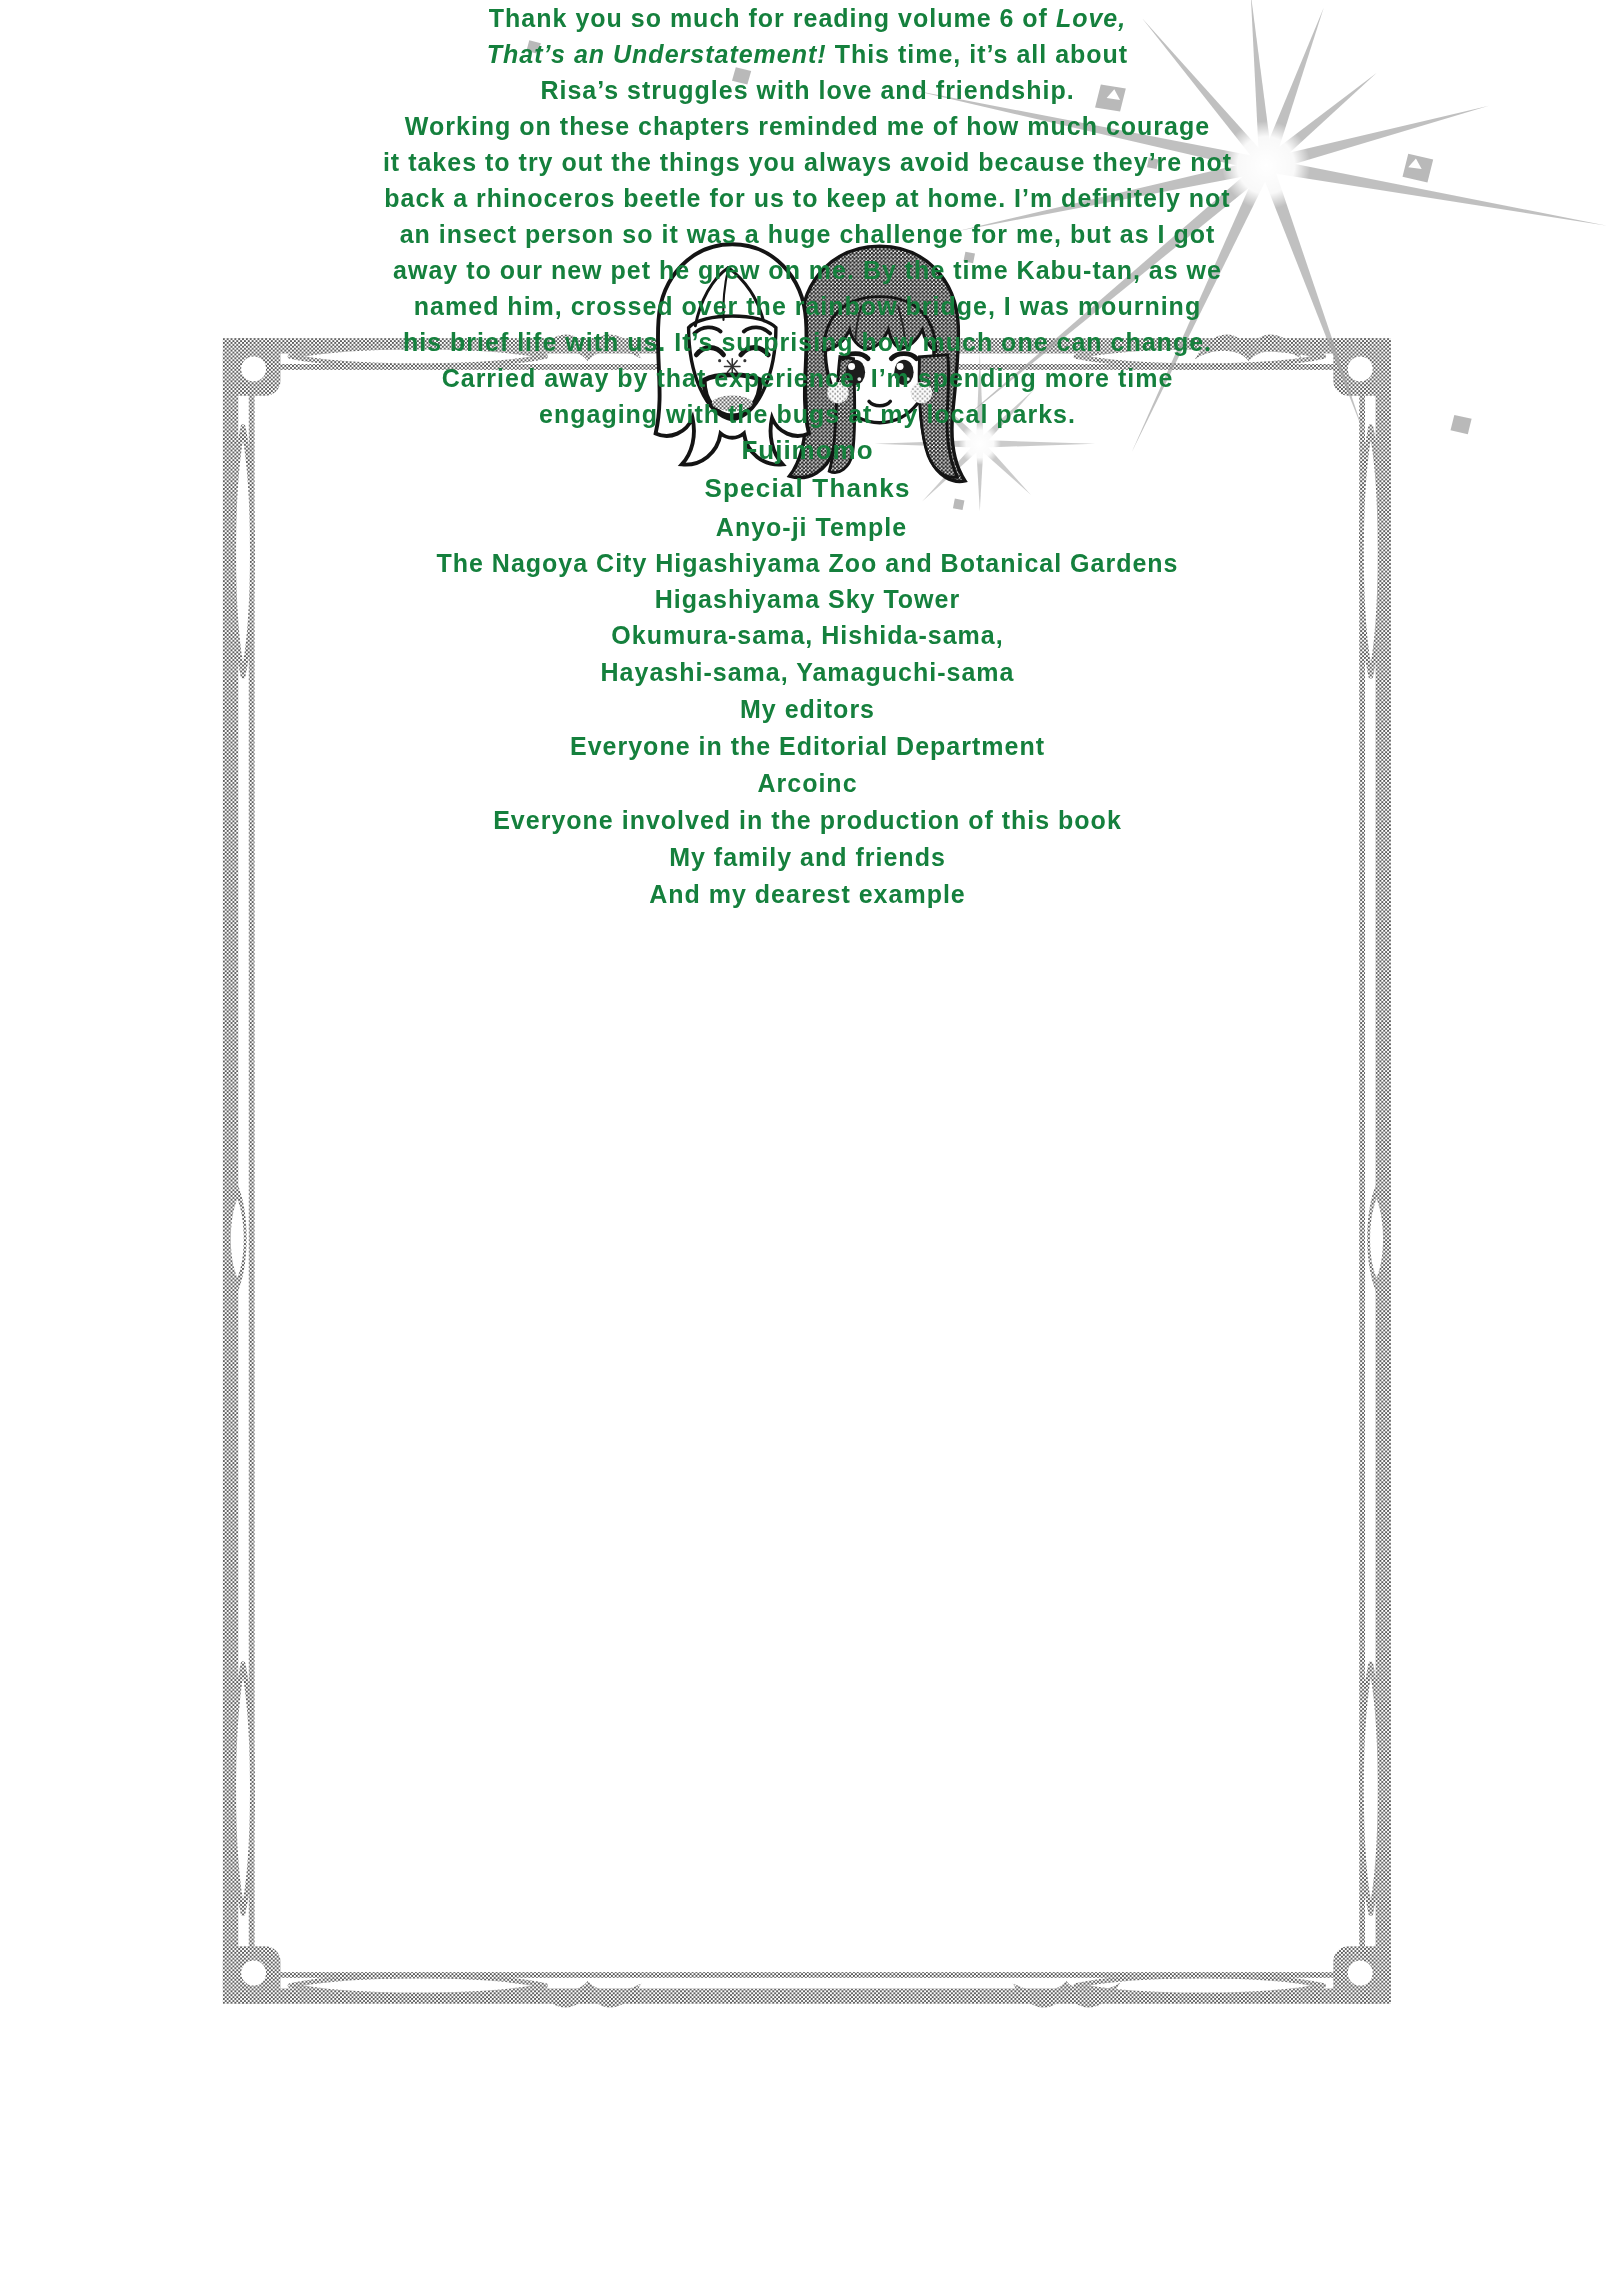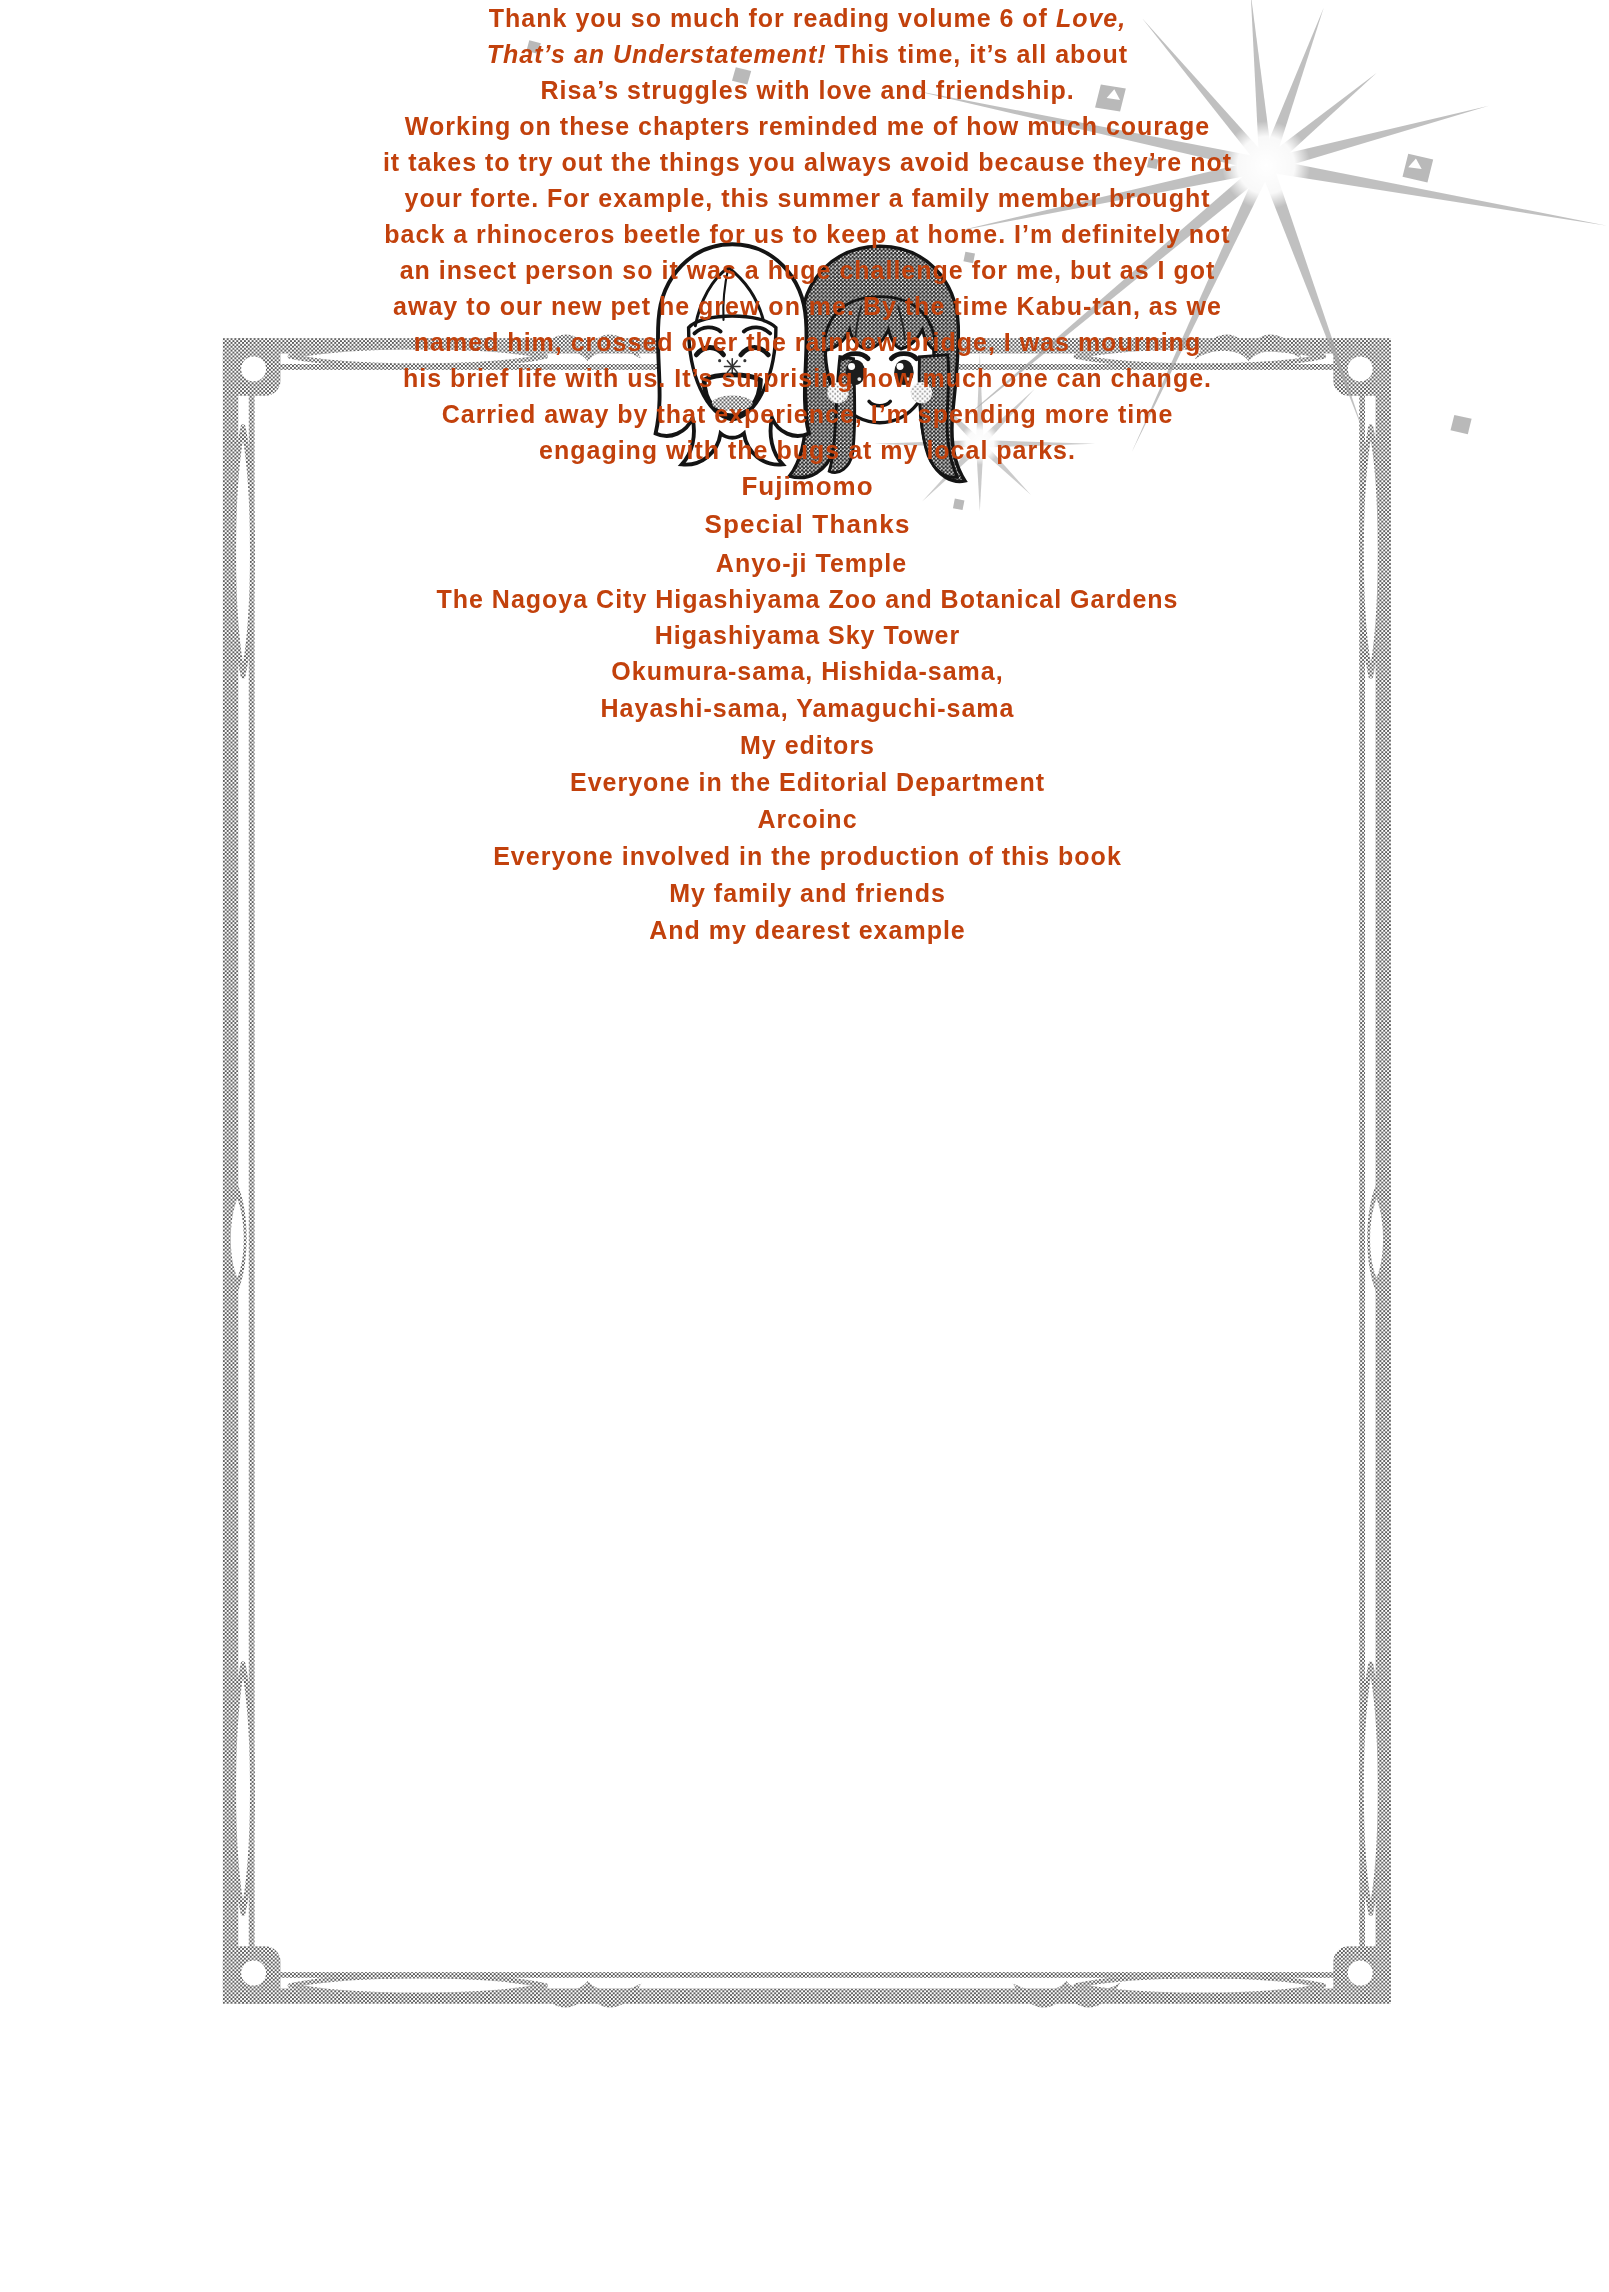--- a/index.html
+++ b/index.html
@@ -1,21 +1,21 @@
 <!DOCTYPE html>
 <html><head>
 <meta charset="utf-8">
 <style>
   html,body{margin:0;padding:0;background:#fff;}
   .page{position:relative;width:1609px;height:2292px;background:#ffffff;overflow:hidden;
         font-family:"Liberation Sans",sans-serif;color:#1c1c1c;}
   svg.layer{position:absolute;left:0;top:0;width:1609px;height:2292px;pointer-events:none;}
   svg.heads{position:absolute;left:611px;top:213px;width:388px;height:272px;pointer-events:none;}
   .content{position:absolute;left:231px;top:0;width:1153px;text-align:center;
-           font-weight:700;font-size:25px;letter-spacing:1px;line-height:36px;color:#c2410c;}
+           font-weight:700;font-size:25px;letter-spacing:1px;line-height:36px;color:#15803d;}
   .content p{margin:0;}
   .para1{margin-top:555px;}
   .para2{margin-top:39px;}
   .line{display:block;}
   em{font-style:italic;}
   .signature{margin-top:69px;font-size:26px;}
   .st-title{margin-top:35px;font-size:26px;line-height:41px;letter-spacing:1.2px;}
   .st-solo1{margin-top:42px;padding-left:8px;}
   .st-solo{margin-top:26px;}
   .st-group{margin-top:36px;line-height:37px;}
@@ -178,21 +178,20 @@
   
   <div class="content">
     <p class="para1">
       <span class="line"><span>Thank you so much for reading volume 6 of </span><em>Love,</em></span>
       <span class="line"><em>That’s an Understatement!</em><span> This time, it’s all about</span></span>
       <span class="line">Risa’s struggles with love and friendship.</span>
     </p>
     <p class="para2">
       <span class="line">Working on these chapters reminded me of how much courage</span>
       <span class="line">it takes to try out the things you always avoid because they’re not</span>
-      <span class="line">your forte. For example, this summer a family member brought</span>
       <span class="line">back a rhinoceros beetle for us to keep at home. I’m definitely not</span>
       <span class="line">an insect person so it was a huge challenge for me, but as I got</span>
       <span class="line">away to our new pet he grew on me. By the time Kabu-tan, as we</span>
       <span class="line">named him, crossed over the rainbow bridge, I was mourning</span>
       <span class="line">his brief life with us. It’s surprising how much one can change.</span>
       <span class="line">Carried away by that experience, I’m spending more time</span>
       <span class="line">engaging with the bugs at my local parks.</span>
     </p>
     <p class="signature">Fujimomo</p>
     <p class="st-title">Special Thanks</p>

